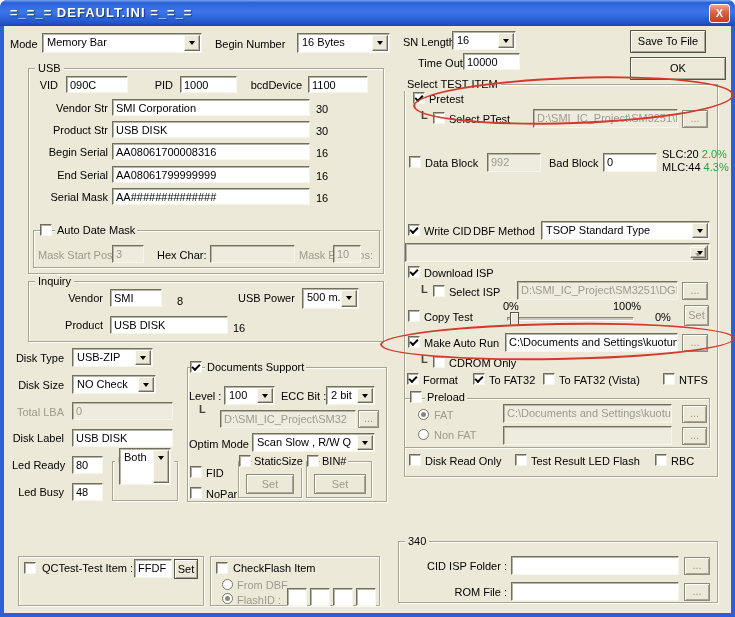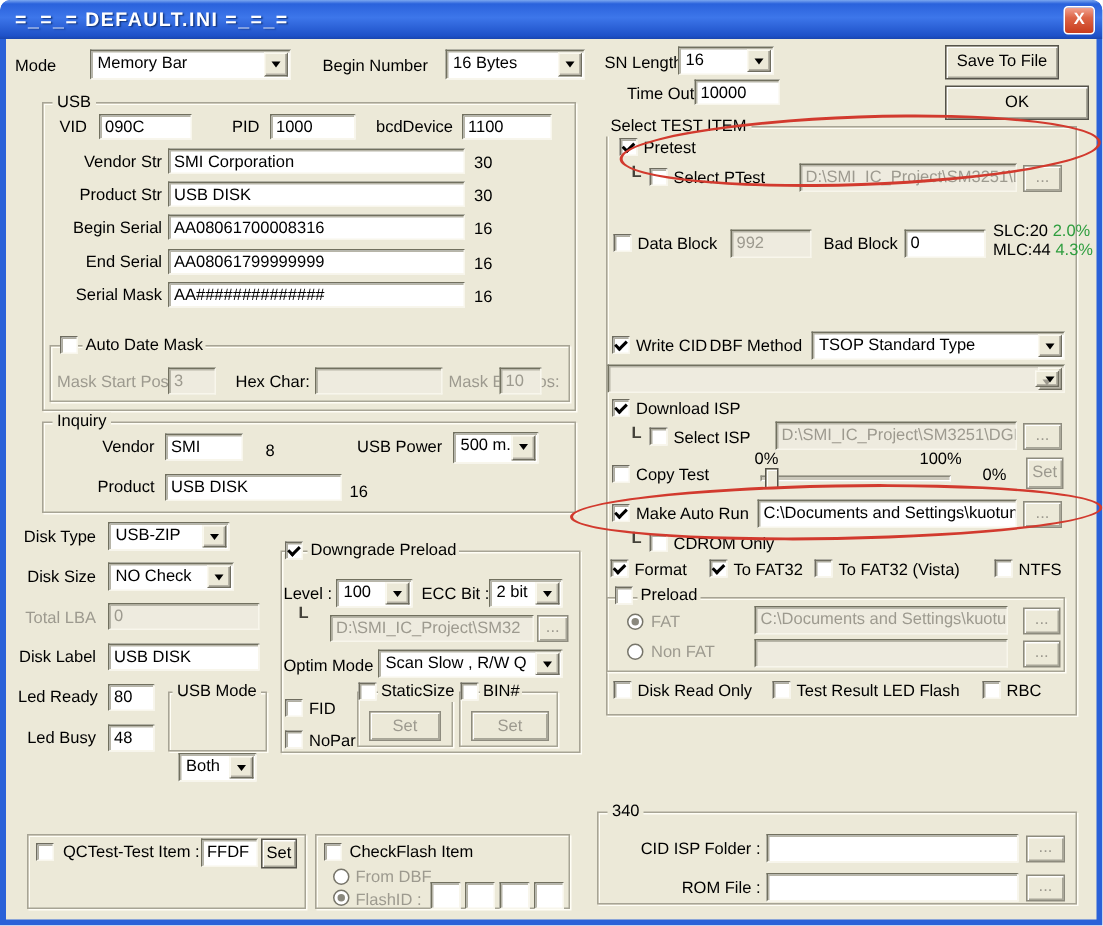--- a/index.html
+++ b/index.html
@@ -54,21 +54,21 @@
 <body>
 
 <div class="window">
   <div class="titlebar">
     <div class="title">=_=_=   DEFAULT.INI   =_=_=</div>
     <div class="closebtn"><span>X</span></div>
   </div>
   <div class="client"></div>
 
   <div class="lbl" style="left:10px;top:38px">Mode</div>
-  <div class="combo" style="left:60px;top:33px;width:134px;height:20px">
+  <div class="combo" style="left:42px;top:33px;width:160px;height:20px">
     <span class="ctext">Memory Bar</span>
     <span class="cbtn"></span>
   </div>
   <div class="lbl" style="left:215px;top:38px">Begin Number</div>
   <div class="combo" style="left:297px;top:33px;width:93px;height:20px">
     <span class="ctext">16 Bytes</span>
     <span class="cbtn"></span>
   </div>
   <div class="lbl" style="left:403px;top:36px">SN Length</div>
   <div class="combo" style="left:452px;top:31px;width:64px;height:19px">
@@ -145,28 +145,28 @@
   <div class="tb dis2" style="left:72px;top:402px;width:101px;height:18px">0</div>
   <div class="lbl r" style="left:12px;top:432px;width:52px">Disk Label</div>
   <div class="tb" style="left:72px;top:429px;width:101px;height:18px">USB DISK</div>
   <div class="lbl r" style="left:12px;top:459px;width:52px">Led Ready</div>
   <div class="tb" style="left:72px;top:456px;width:31px;height:18px">80</div>
   <div class="lbl r" style="left:12px;top:486px;width:52px">Led Busy</div>
   <div class="tb" style="left:72px;top:483px;width:31px;height:18px">48</div>
   <div class="group" style="left:112px;top:461px;width:66px;height:40px">
     <span class="gtitle" style="left:2px">USB Mode</span>
   </div>
-  <div class="combo" style="left:119px;top:502px;width:52px;height:19px">
+  <div class="combo" style="left:119px;top:448px;width:52px;height:37px">
     <span class="ctext">Both</span>
     <span class="cbtn"></span>
   </div>
 
   <div class="group" style="left:187px;top:367px;width:200px;height:135px"></div>
   <div class="cb checked" style="left:190px;top:361px"></div>
-  <div class="lbl onbg" style="left:205px;top:361px">Downgrade Preload</div>
+  <div class="lbl onbg" style="left:205px;top:361px">Documents Support</div>
   <div class="lbl" style="left:189px;top:390px">Level :</div>
   <div class="combo" style="left:224px;top:386px;width:51px;height:19px">
     <span class="ctext">100</span>
     <span class="cbtn"></span>
   </div>
   <div class="lbl" style="left:281px;top:390px">ECC Bit :</div>
   <div class="combo" style="left:326px;top:386px;width:49px;height:19px">
     <span class="ctext">2 bit</span>
     <span class="cbtn"></span>
   </div>

